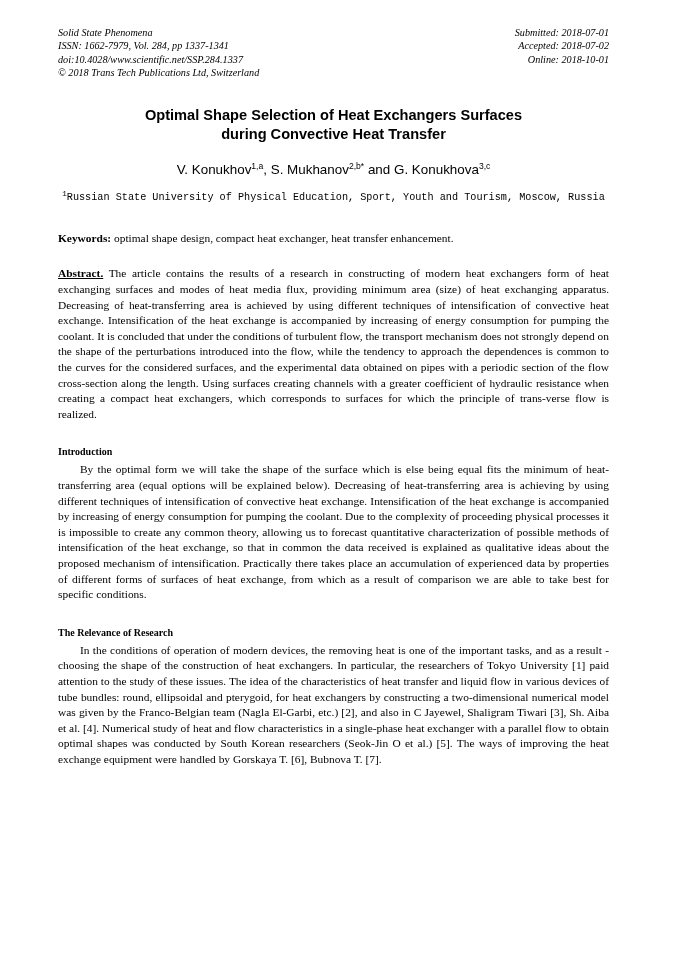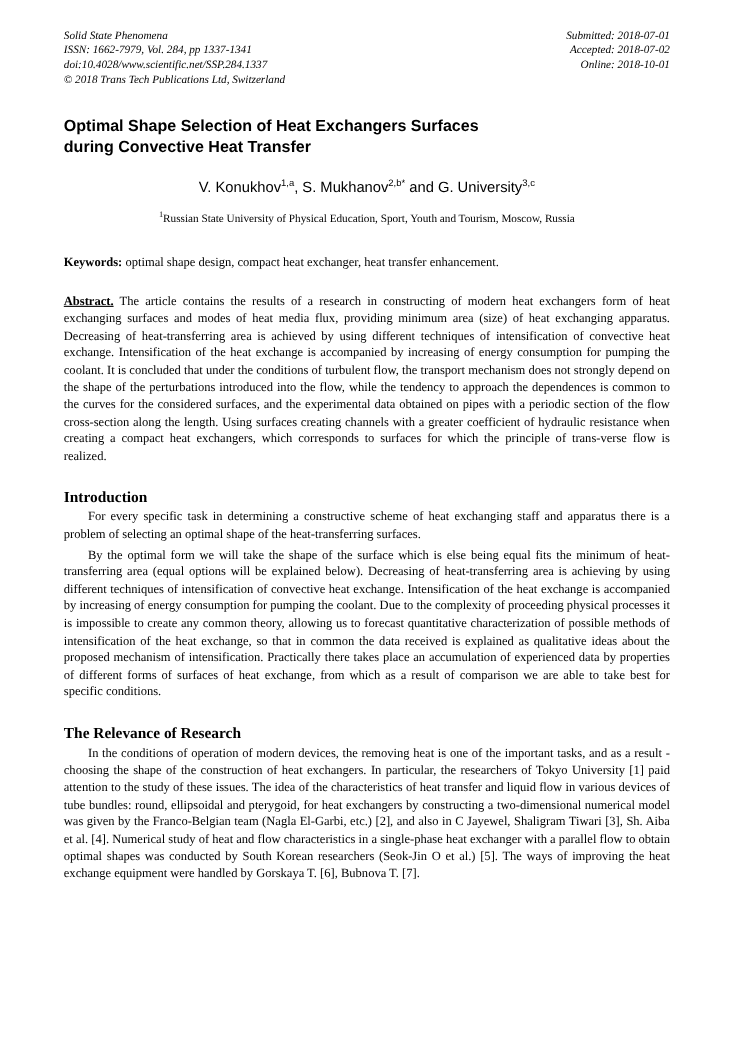--- a/index.html
+++ b/index.html
@@ -37,42 +37,42 @@
   }
   .masthead .left, .masthead .right {
     white-space: nowrap;
   }
   .masthead .right { text-align: right; }
   .masthead-line { display: block; }
 
   
   .title {
     margin-top: 24px;
-    text-align: left;
+    text-align: center;
     font-family: "Liberation Sans", sans-serif;
     font-weight: bold;
     font-size: 14.6px;
     line-height: 19px;
   }
   .title-line { display: block; }
 
   
   .authors {
     margin-top: 14px;
     text-align: center;
     font-family: "Liberation Sans", sans-serif;
     font-size: 13.4px;
     line-height: 17px;
   }
   .authors sup { font-size: 8.6px; vertical-align: super; }
 
   .affil {
     margin-top: 9px;
     text-align: center;
-    font-family: Liberation Serif, serif;
+    font-family: Liberation Mono, monospace;
     font-size: 10.2px;
     line-height: 15px;
   }
   .affil sup { font-size: 7.6px; vertical-align: super; }
   .affil.second { margin-top: 7px; }
   .affil.second sup { vertical-align: super; }
   .emails {
     margin-top: 8px;
     text-align: center;
     font-family: "Liberation Sans", sans-serif;
@@ -96,21 +96,21 @@
     font-size: 11.4px;
     line-height: 15.6px;
     text-align: justify;
   }
   .abstract b { font-weight: bold; text-decoration: underline; }
 
   
   .section-head {
     margin-top: 22px;
     font-weight: bold;
-    font-size: 14px;
+    font-size: 10px;
     line-height: 15px;
   }
   .para {
     margin-top: 3px;
     font-size: 11.4px;
     line-height: 15.6px;
     text-align: justify;
     text-indent: 22px;
   }
 </style>
@@ -132,36 +132,35 @@
       <span class="masthead-line">Online: 2018-10-01</span>
     </div>
   </div>
 
   <div class="title">
     <span class="title-line">Optimal Shape Selection of Heat Exchangers Surfaces</span>
     <span class="title-line">during Convective Heat Transfer</span>
   </div>
 
   <div class="authors">
-    <span>V. Konukhov</span><sup>1,a</sup><span>, </span><span>S. Mukhanov</span><sup>2,b*</sup><span> and </span><span>G. University</span><sup>3,c</sup>
+    <span>V. Konukhov</span><sup>1,a</sup><span>, </span><span>S. Mukhanov</span><sup>2,b*</sup><span> and </span><span>G. Konukhova</span><sup>3,c</sup>
   </div>
 
   <div class="affil">
     <sup>1</sup><span>Russian State University of Physical Education, Sport, Youth and Tourism, Moscow, Russia</span>
   </div>
 
 
   <div class="keywords">
     <b>Keywords:</b><span> optimal shape design, compact heat exchanger, heat transfer enhancement.</span>
   </div>
 
   <div class="abstract">
     <b>Abstract.</b><span> The article contains the results of a research in constructing of modern heat exchangers form of heat exchanging surfaces and modes of heat media flux, providing minimum area (size) of heat exchanging apparatus. Decreasing of heat-transferring area is achieved by using different techniques of intensification of convective heat exchange. Intensification of the heat exchange is accompanied by increasing of energy consumption for pumping the coolant.  It is concluded that under the conditions of turbulent flow, the transport mechanism does not strongly depend on the shape of the perturbations introduced into the flow, while the tendency to approach the dependences is common to the curves for the considered surfaces, and the experimental data obtained on pipes with a periodic section of the flow cross-section along the length. Using surfaces creating channels with a greater coefficient of hydraulic resistance when creating a compact heat exchangers, which corresponds to surfaces for which the principle of trans-verse flow is realized.</span>
   </div>
 
   <div class="section-head">Introduction</div>
-  <div class="para">For every specific task in determining a constructive scheme of heat exchanging staff and apparatus there is a problem of selecting an optimal shape of the heat-transferring surfaces.</div>
   <div class="para">By the optimal form we will take the shape of the surface which is else being equal fits the minimum of heat-transferring area (equal options will be explained below). Decreasing of heat-transferring area is achieving by using different techniques of intensification of convective heat exchange. Intensification of the heat exchange is accompanied by increasing of energy consumption for pumping the coolant. Due to the complexity of proceeding physical processes it is impossible to create any common theory, allowing us to forecast quantitative characterization of possible methods of intensification of the heat exchange, so that in common the data received is explained as qualitative ideas about the proposed mechanism of intensification. Practically there takes place an accumulation of experienced data by properties of different forms of surfaces of heat exchange, from which as a result of comparison we are able to take best for specific conditions.</div>
 
   <div class="section-head">The Relevance of Research</div>
   <div class="para">In the conditions of operation of modern devices, the removing heat is one of the important tasks, and as a result - choosing the shape of the construction of heat exchangers. In particular, the researchers of Tokyo University [1] paid attention to the study of these issues. The idea of the characteristics of heat transfer and liquid flow in various devices of tube bundles: round, ellipsoidal and pterygoid, for heat exchangers by constructing a two-dimensional numerical model was given by the Franco-Belgian team (Nagla El-Garbi, etc.) [2], and also in C Jayewel, Shaligram Tiwari [3], Sh. Aiba et al. [4]. Numerical study of heat and flow characteristics in a single-phase heat exchanger with a parallel flow to obtain optimal shapes was conducted by South Korean researchers (Seok-Jin O et al.) [5]. The ways of improving the heat exchange equipment were handled by Gorskaya T. [6], Bubnova T. [7].</div>
 
 </div>
 
 </body></html>

